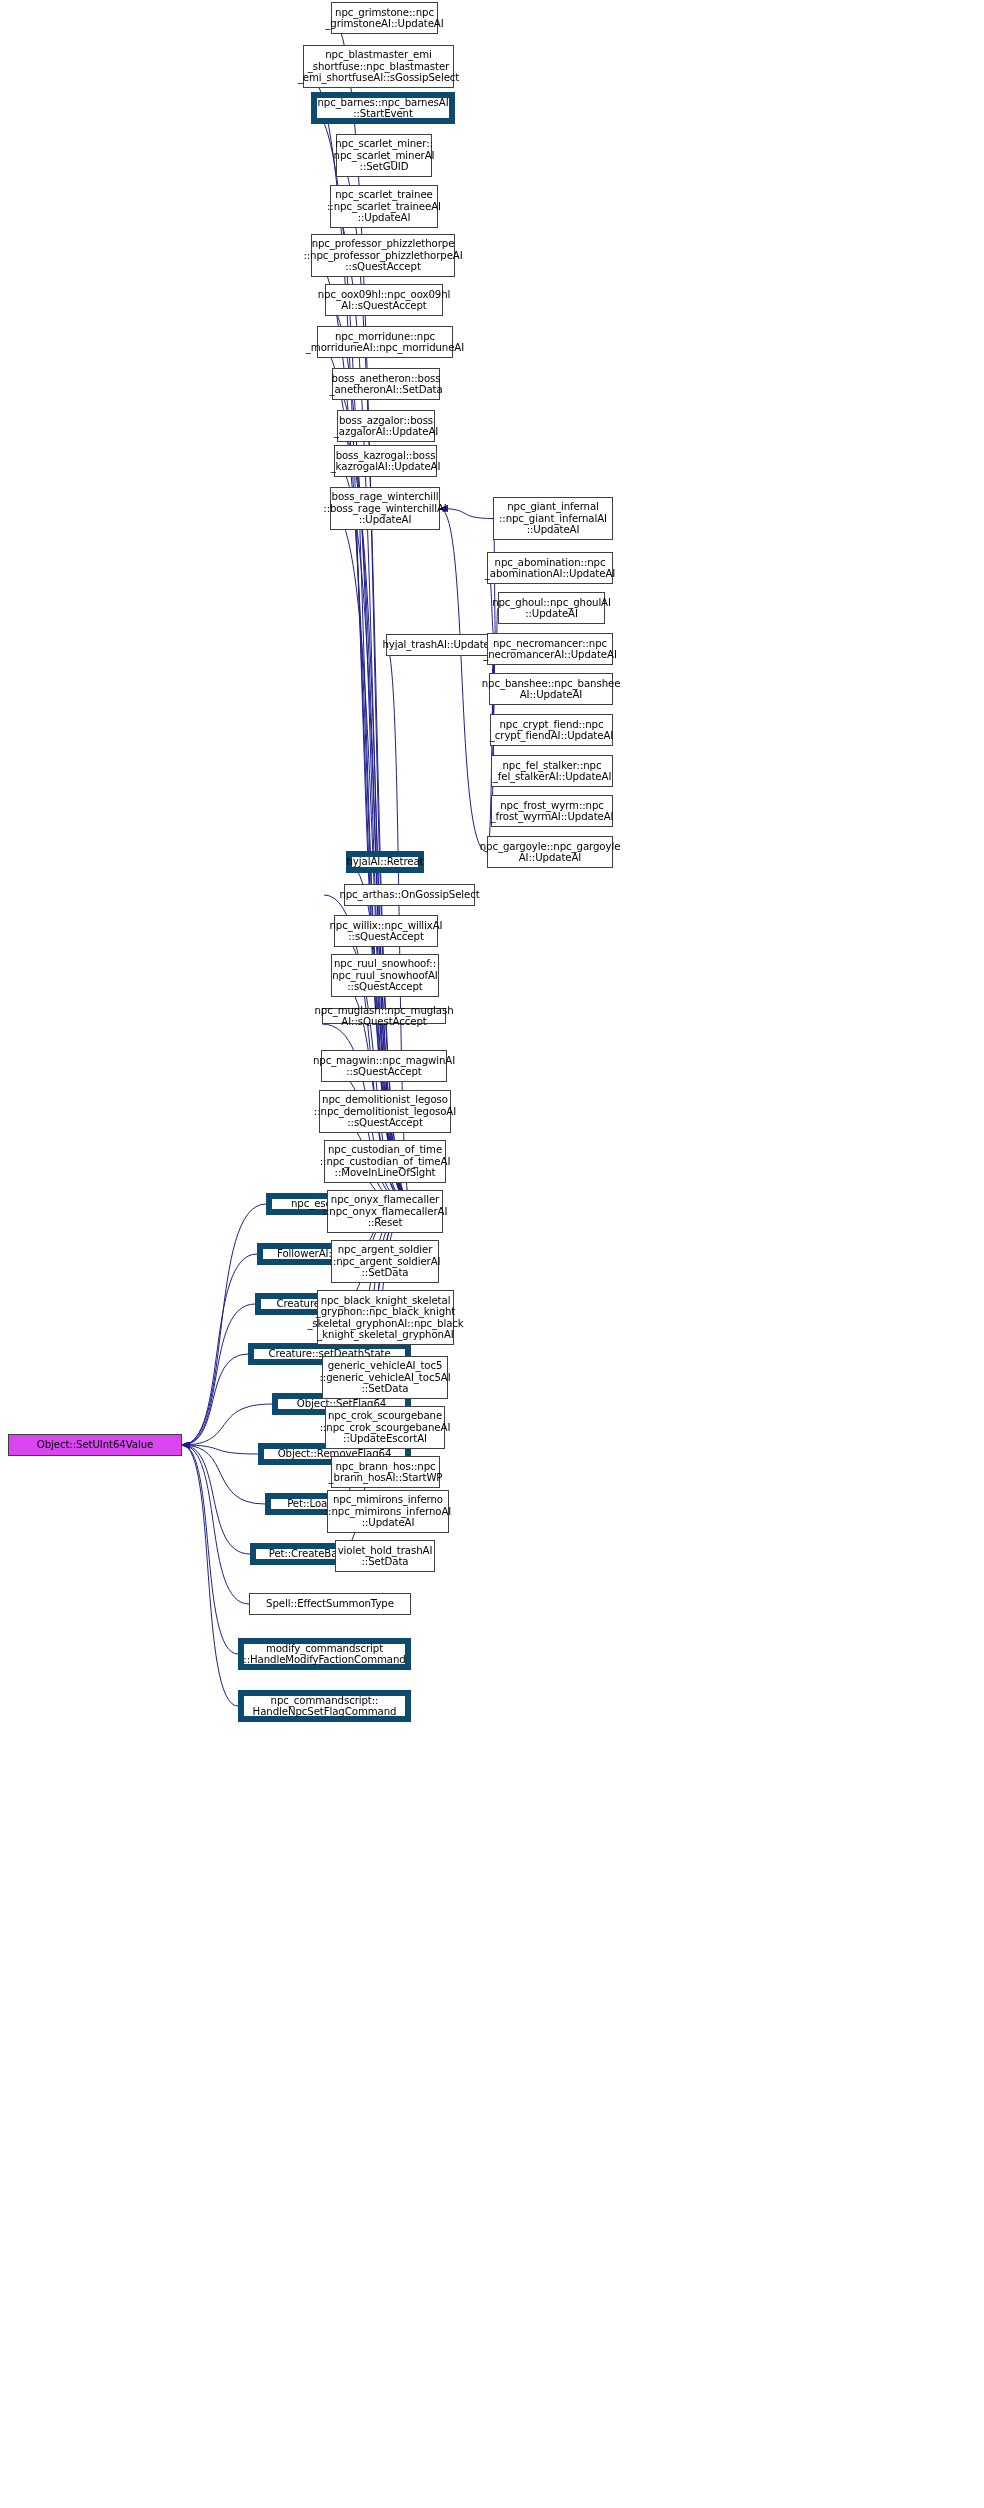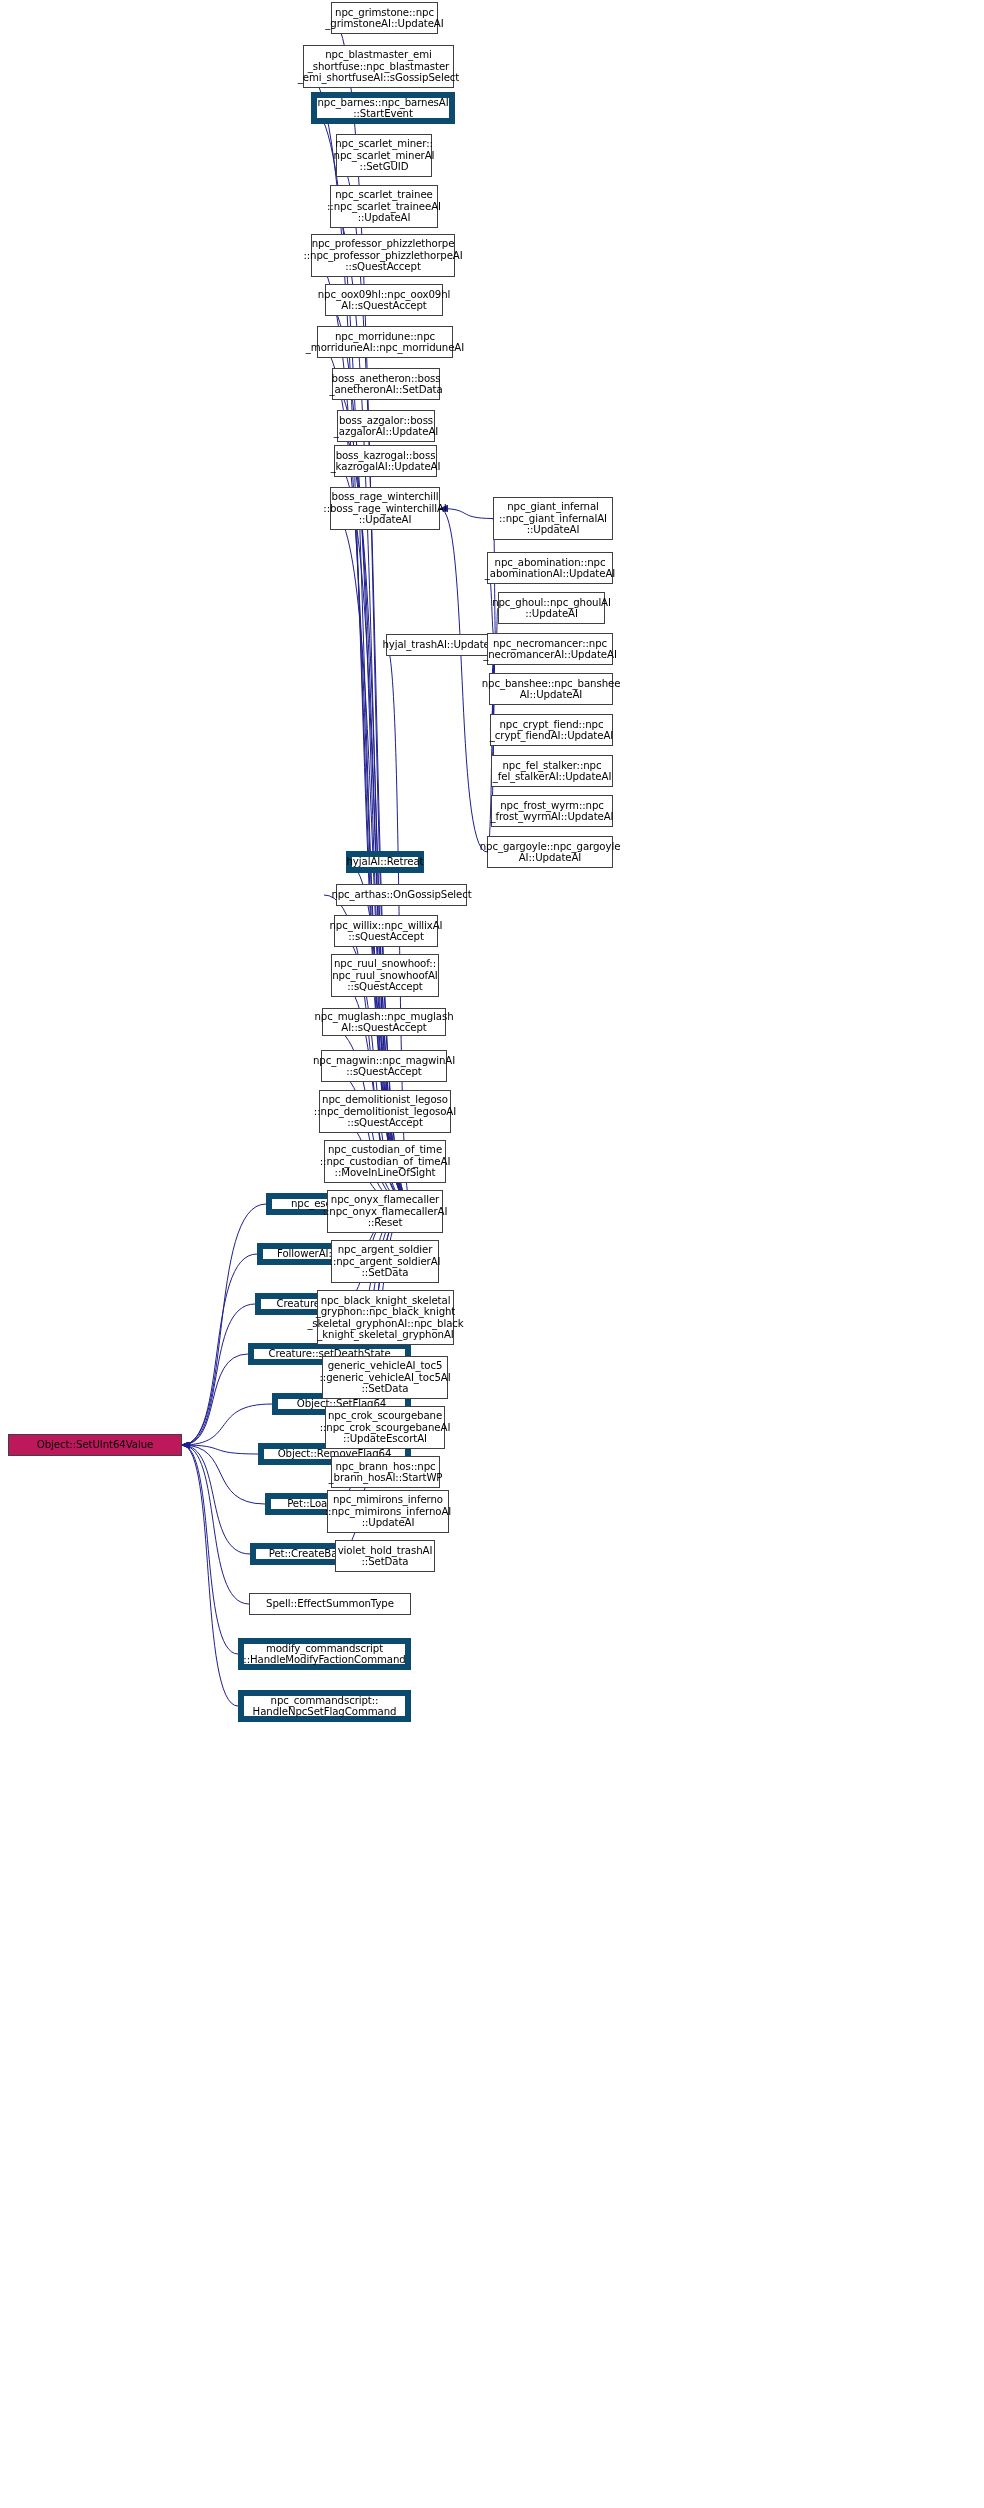--- a/index.html
+++ b/index.html
@@ -5,21 +5,21 @@
   html,body{margin:0;padding:0;background:#ffffff;}
   #stage{position:relative;width:984px;height:2508px;background:#fff;
          font-family:"DejaVu Sans","Liberation Sans",sans-serif;
          overflow:hidden;}
   svg.edges{position:absolute;left:0;top:0;width:984px;height:2508px;pointer-events:none;}
   .node{position:absolute;box-sizing:border-box;display:flex;align-items:center;
         justify-content:center;text-align:center;background:#fff;
         border:1px solid #404040;color:#000;line-height:1.12;
         font-size:10.2px;letter-spacing:-0.1px;padding:1px 2px;white-space:pre-line;}
   .node.red{border:6px solid #0c4a6e;}
-  .node.root{background:#be185d;border:1px solid #404040;}
+  .node.root{background:#d946ef;border:1px solid #404040;}
 </style>
 </head>
 <body>
 
 <div id="stage">
   <svg class="edges" id="edge-layer" viewBox="0 0 984 2508" xmlns="http://www.w3.org/2000/svg">
     <defs>
       <marker id="arrow" markerWidth="9" markerHeight="7" refX="8" refY="3.5" orient="auto" markerUnits="userSpaceOnUse">
         <path d="M0,0 L9,3.5 L0,7 z" fill="#1f1f8f"></path>
       </marker>
@@ -117,27 +117,27 @@
 _anetheronAI::SetData</div>
       <div class="node" style="left: 337px; top: 410px; width: 98px; height: 32px;">boss_azgalor::boss
 _azgalorAI::UpdateAI</div>
       <div class="node" style="left: 334px; top: 445px; width: 103px; height: 32px;">boss_kazrogal::boss
 _kazrogalAI::UpdateAI</div>
       <div class="node" style="left: 330px; top: 487px; width: 110px; height: 43px;">boss_rage_winterchill
 ::boss_rage_winterchillAI
 ::UpdateAI</div>
       <div class="node" style="left: 386px; top: 634px; width: 110px; height: 22px;">hyjal_trashAI::UpdateAI</div>
       <div class="node red" style="left: 346px; top: 851px; width: 78px; height: 22px;">hyjalAI::Retreat</div>
-      <div class="node" style="left: 336px; top: 884px; width: 131px; height: 22px;">npc_arthas::OnGossipSelect</div>
+      <div class="node" style="left: 344px; top: 884px; width: 131px; height: 22px;">npc_arthas::OnGossipSelect</div>
       <div class="node" style="left: 334px; top: 915px; width: 104px; height: 32px;">npc_willix::npc_willixAI
 ::sQuestAccept</div>
       <div class="node" style="left: 331px; top: 954px; width: 108px; height: 43px;">npc_ruul_snowhoof::
 npc_ruul_snowhoofAI
 ::sQuestAccept</div>
-      <div class="node" style="left: 322px; top: 1008px; width: 124px; height: 28px;">npc_muglash::npc_muglash
+      <div class="node" style="left: 322px; top: 1008px; width: 124px; height: 16px;">npc_muglash::npc_muglash
 AI::sQuestAccept</div>
       <div class="node" style="left: 321px; top: 1050px; width: 126px; height: 32px;">npc_magwin::npc_magwinAI
 ::sQuestAccept</div>
       <div class="node" style="left: 319px; top: 1090px; width: 132px; height: 43px;">npc_demolitionist_legoso
 ::npc_demolitionist_legosoAI
 ::sQuestAccept</div>
       <div class="node" style="left: 324px; top: 1140px; width: 122px; height: 43px;">npc_custodian_of_time
 ::npc_custodian_of_timeAI
 ::MoveInLineOfSight</div>
       <div class="node" style="left: 327px; top: 1190px; width: 116px; height: 43px;">npc_onyx_flamecaller

